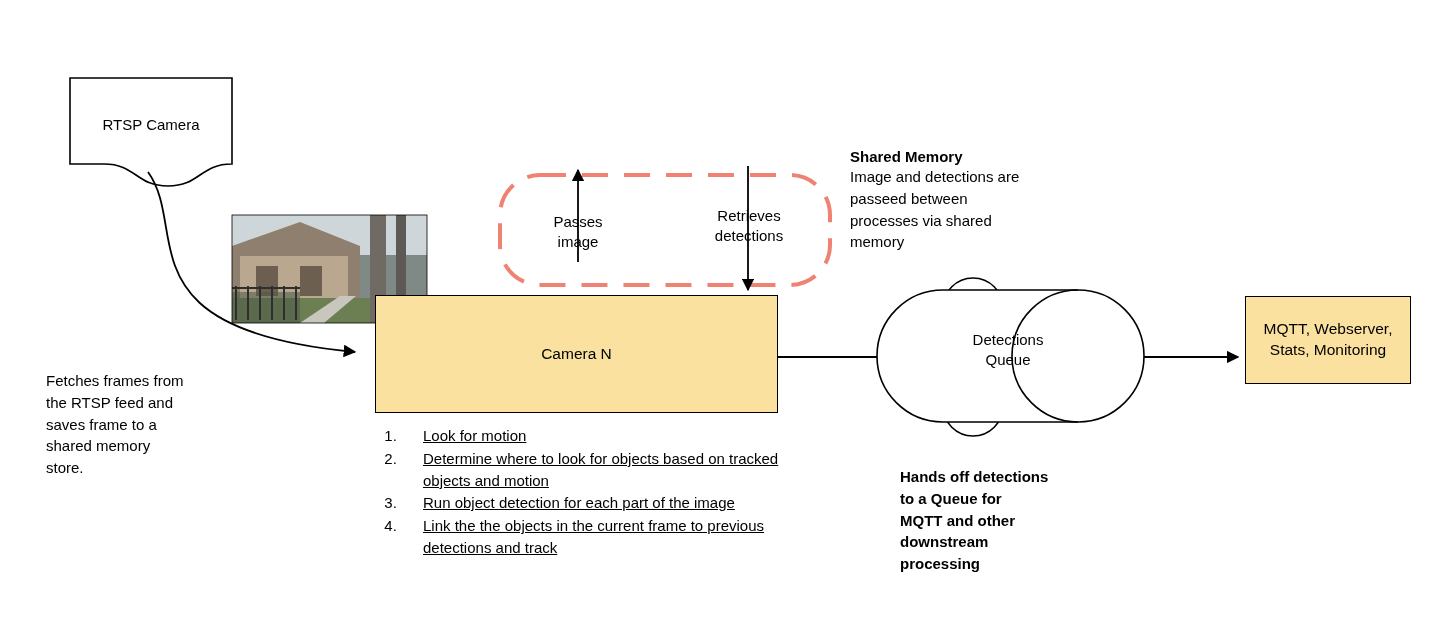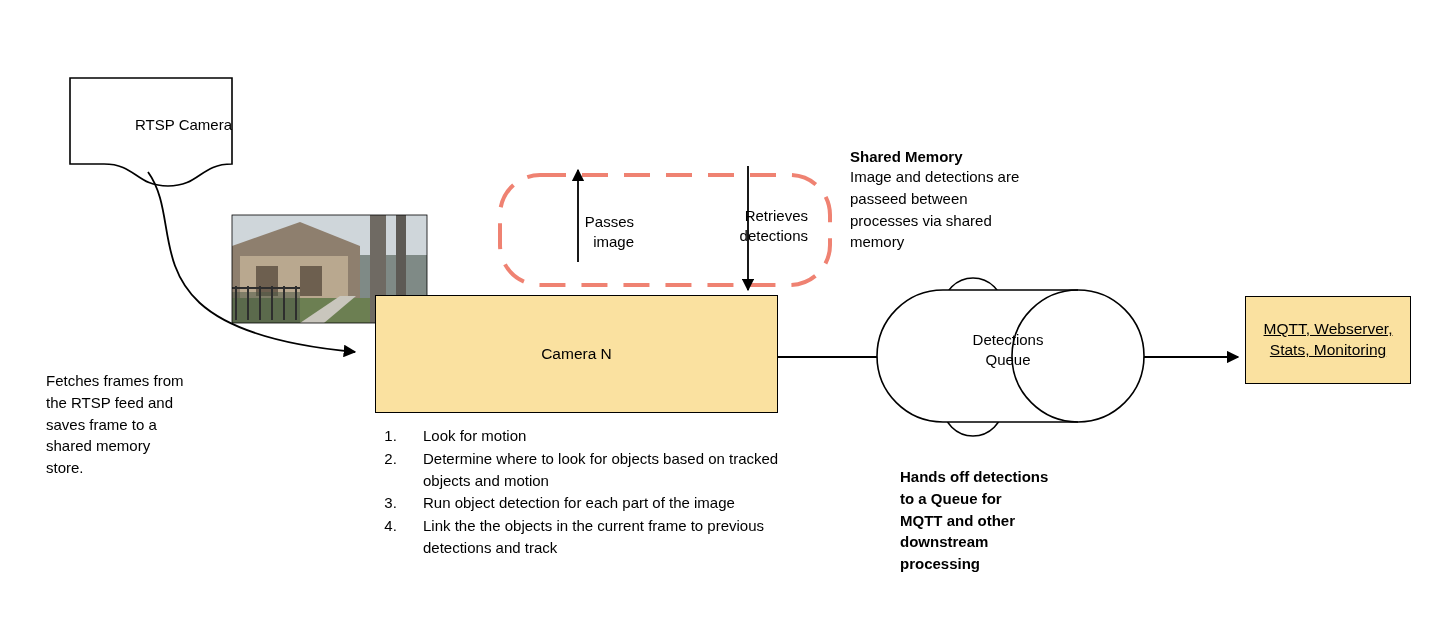--- a/index.html
+++ b/index.html
@@ -49,30 +49,31 @@
     left: 0;
     top: 0;
     width: 1448px;
     height: 625px;
     pointer-events: none;
   }
   .label {
     position: absolute;
     font-size: 15px;
     line-height: 1.35;
-    text-align: right;
+    text-align: center;
     white-space: pre-wrap;
   }
   ol.steps {
     position: absolute;
     margin: 0;
     padding: 0 0 0 26px;
     font-size: 15px;
     line-height: 1.45;
     list-style-position: outside;
+    text-decoration: underline;
   }
   ol.steps li {
     padding-left: 22px;
     margin-bottom: 1px;
   }
   .cyl-label {
     position: absolute;
     text-align: center;
     font-size: 15px;
     line-height: 1.35;
@@ -137,21 +138,21 @@
     </g>
   </svg>
 
   <div class="label" style="left:70px; top:115px; width:162px;">RTSP Camera</div>
 
 
   <div class="node box" style="left:375px; top:295px; width:403px; height:118px;">
     <div>Camera N</div>
   </div>
 
-  <div class="node box" style="left:1245px; top:296px; width:166px; height:88px; padding:16px 8px;text-decoration:underline;">
+  <div class="node box" style="left:1245px; top:296px; width:166px; height:88px; padding:16px 8px;">
     <div>MQTT, Webserver,</div>
     <div>Stats, Monitoring</div>
   </div>
 
   <div class="cyl-label" style="left:948px; top:330px; width:120px;">
     <div>Detections</div>
     <div>Queue</div>
   </div>
 
   <div class="label" style="left:522px; top:212px; width:112px;">Passes

